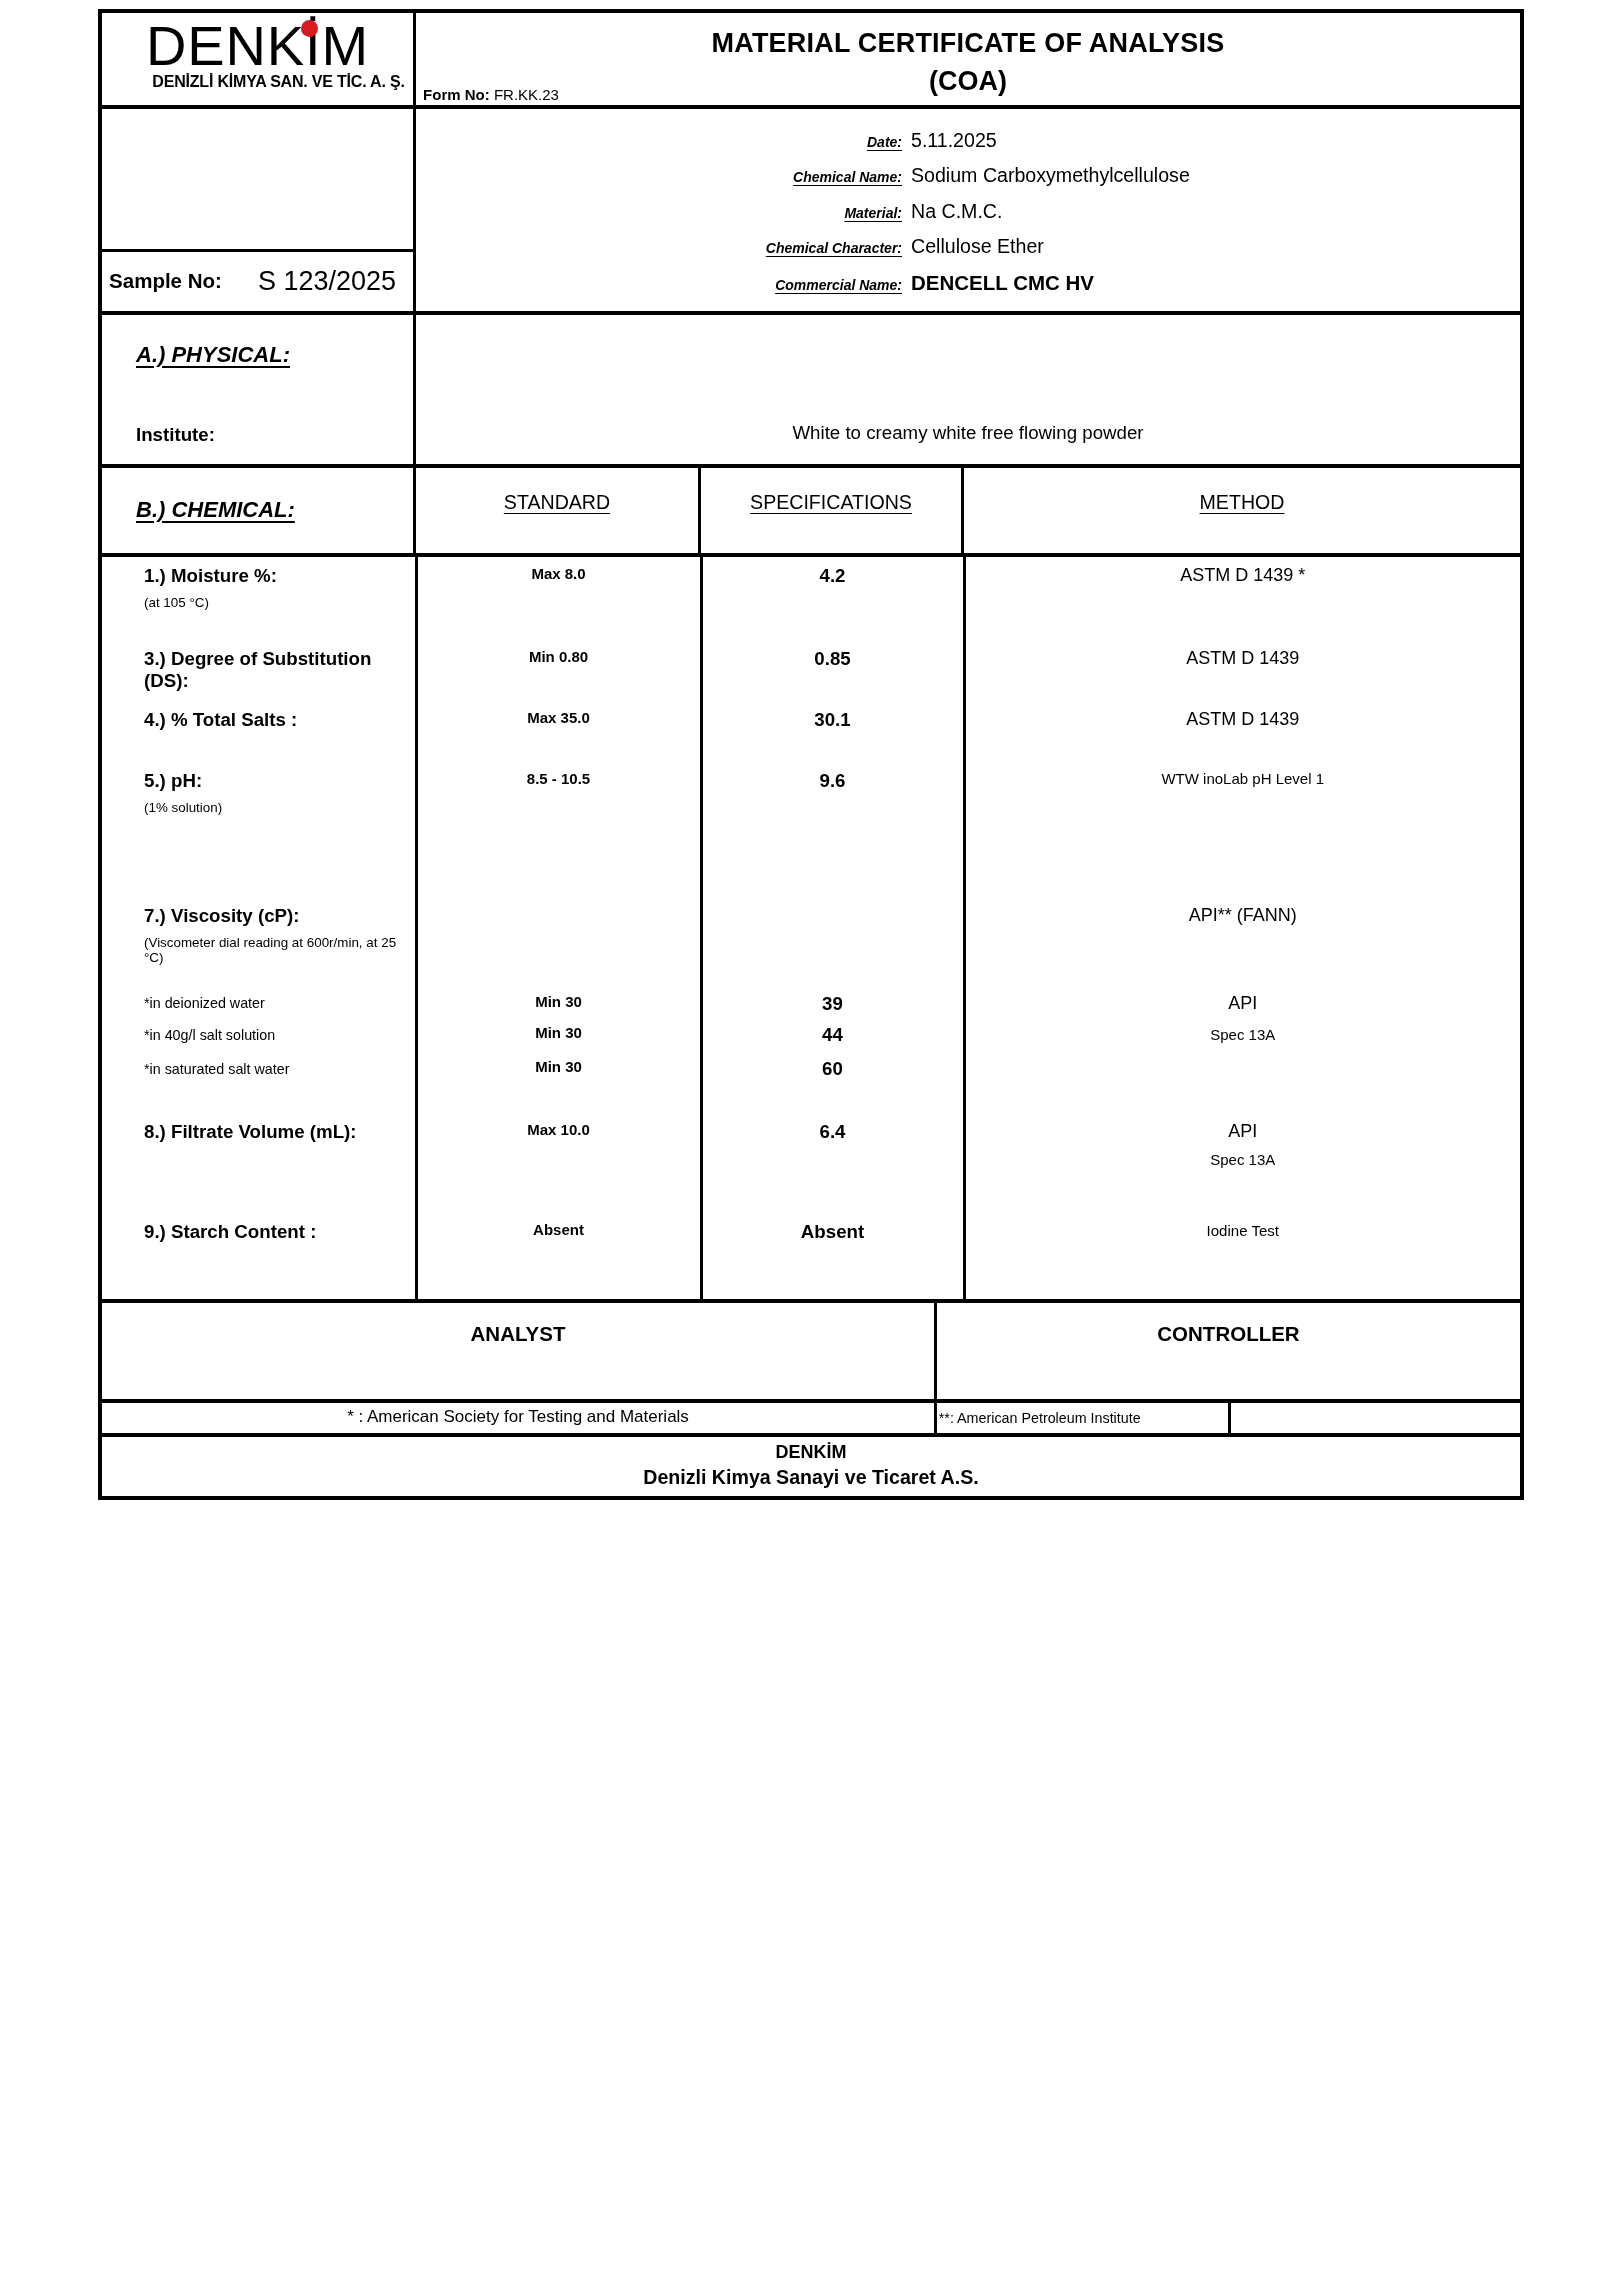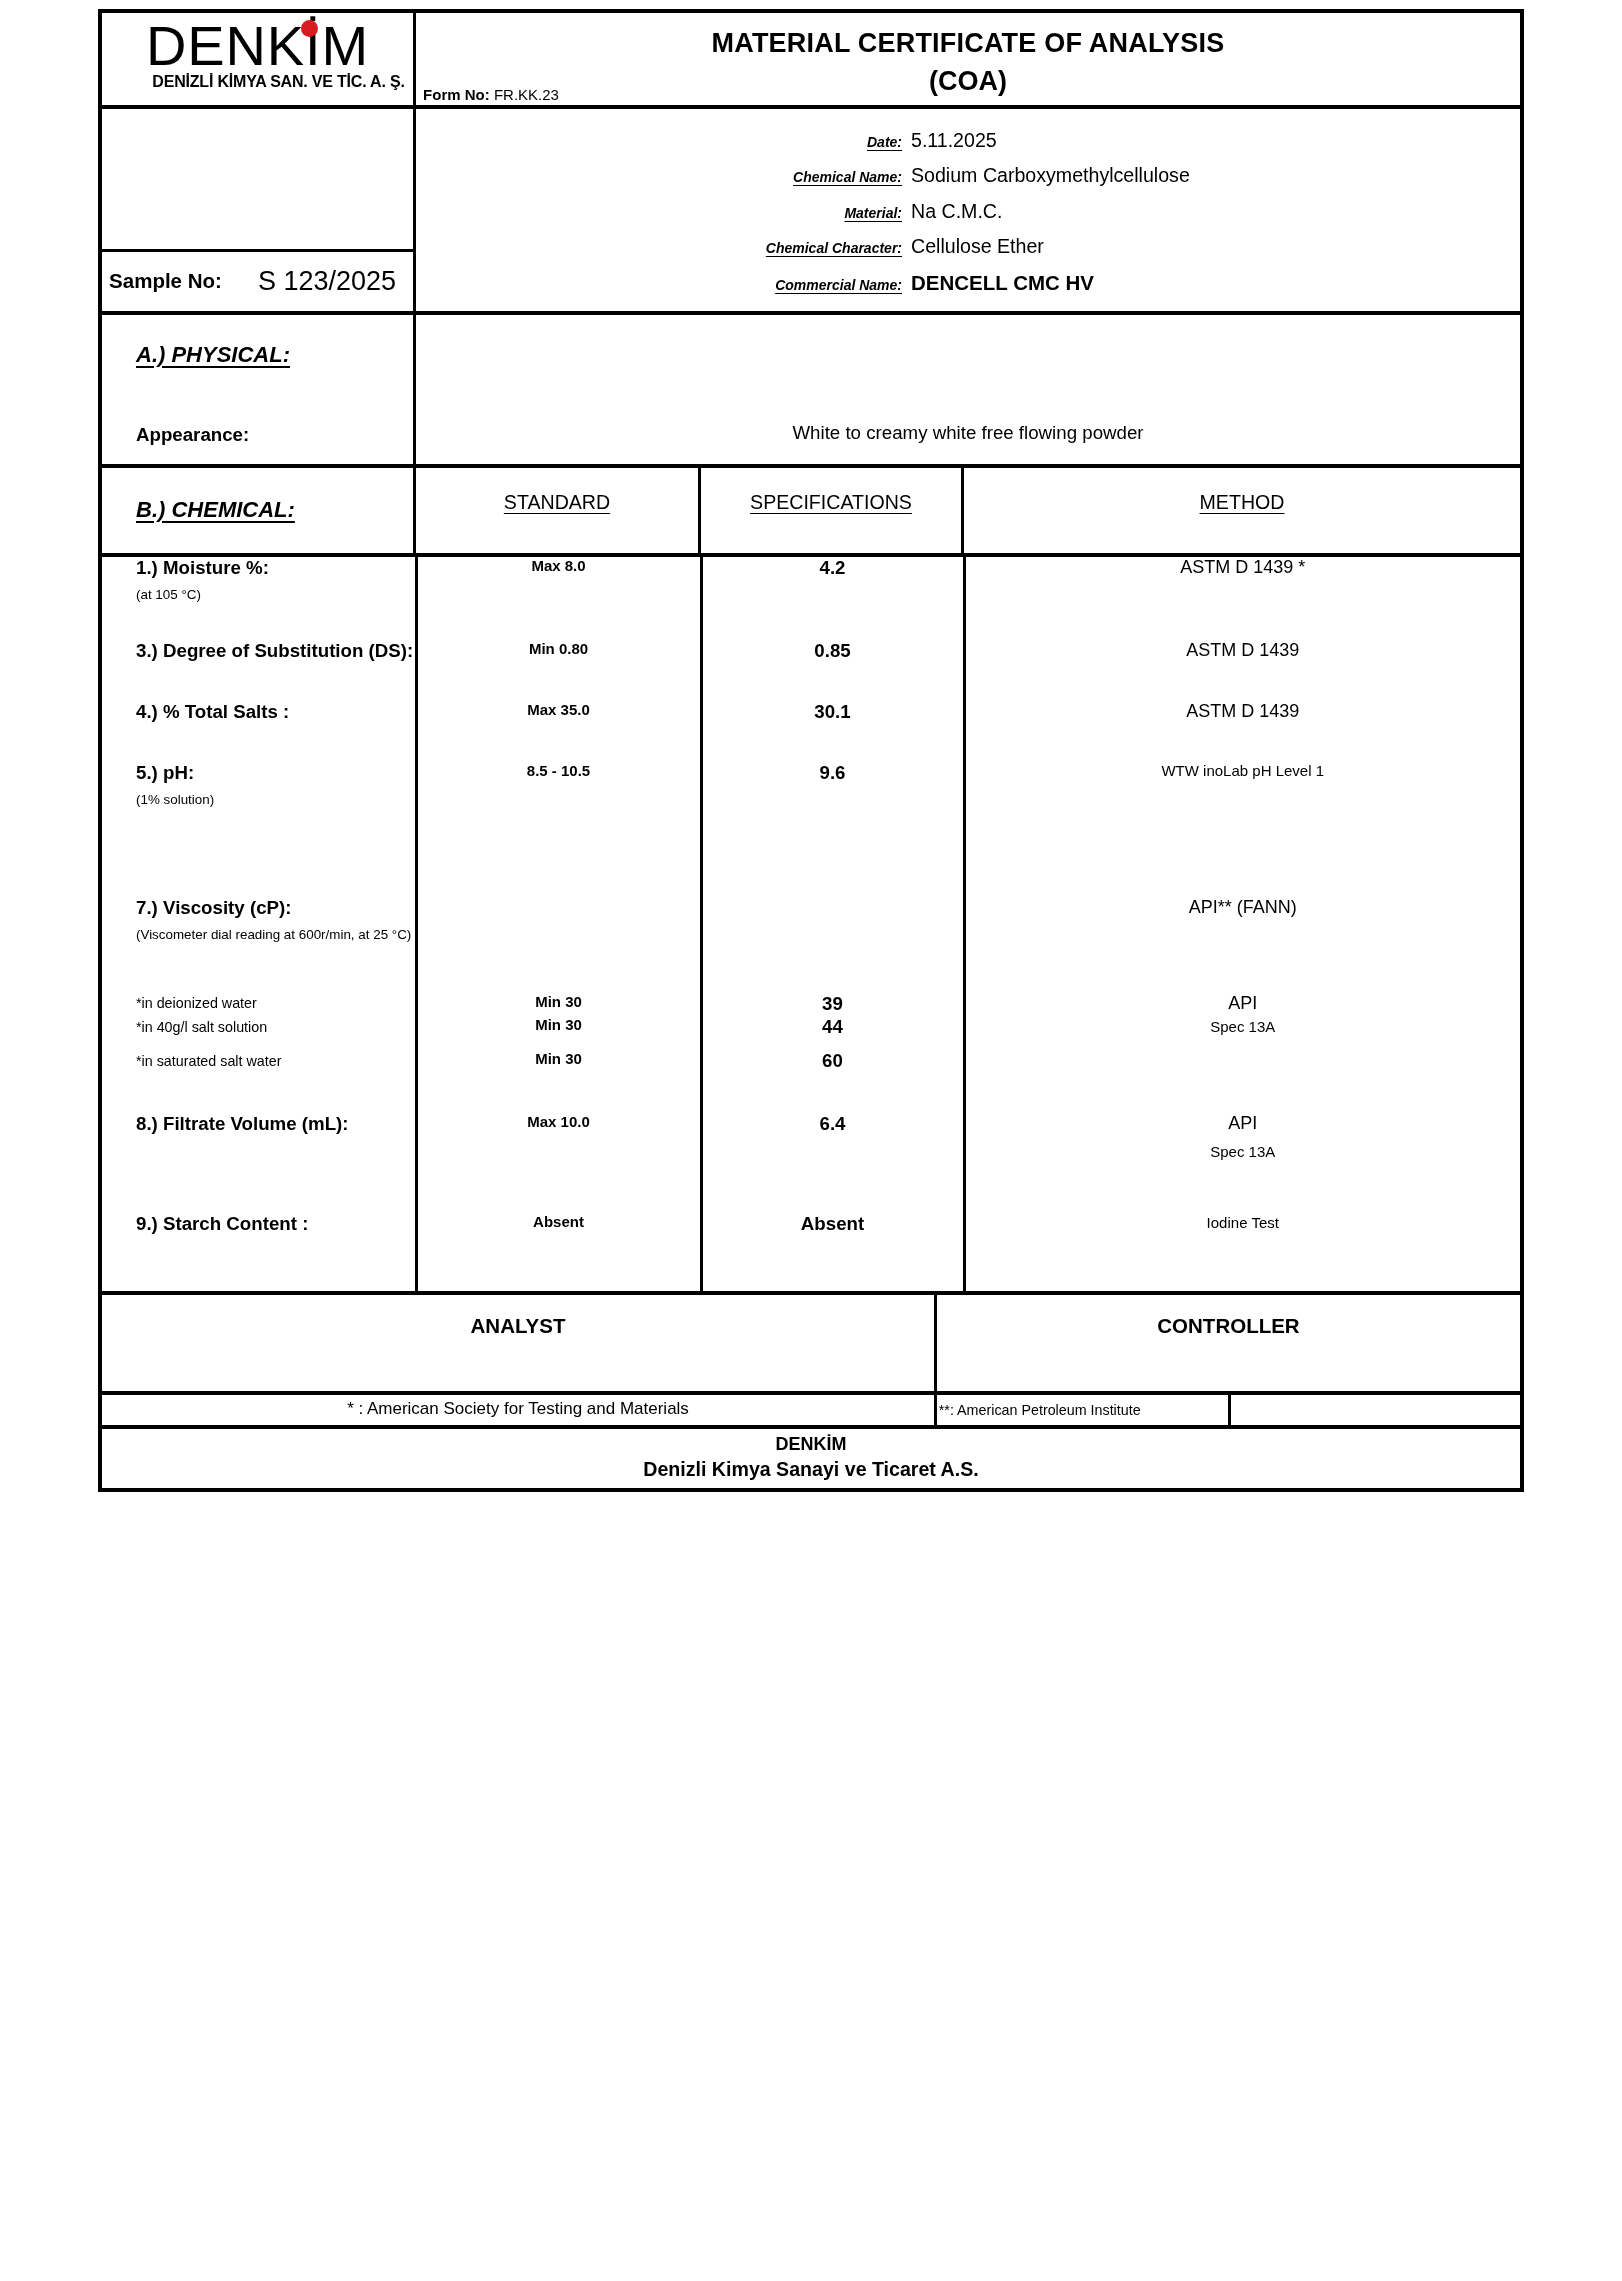--- a/index.html
+++ b/index.html
@@ -187,21 +187,21 @@
     font-size: 19.6px;
     text-decoration: underline;
     text-underline-offset: 3.6px;
   }
 
   .chem-body { position: relative; border-bottom: 4.5px solid #000; }
 
   .tbl { width: 100%; border-collapse: collapse; }
   .tbl td {
     vertical-align: top;
-    padding: 0;
+    padding: 8px;
   }
   .td1 { width: 314px; border-right: 3.6px solid #000; }
   .td2 { width: 285px; border-right: 3.6px solid #000; text-align: center; }
   .td3 { width: 263px; border-right: 3.6px solid #000; text-align: center; }
   .td4 { text-align: center; }
 
   .item-name {
     font-size: 18.7px;
     font-weight: bold;
     padding-left: 34px;
@@ -323,21 +323,21 @@
         <div class="kv">
           <span class="k">Commercial Name:</span>
           <span class="v strong">DENCELL CMC HV</span>
         </div>
       </div>
     </div>
 
     <div class="row phys-row">
       <div class="phys-left">
         <div class="phys-title">A.) PHYSICAL:</div>
-        <div class="phys-appear">Appearance:</div>
+        <div class="phys-appear">Institute:</div>
       </div>
       <div class="phys-right">
         <div class="phys-val">White to creamy white free flowing powder</div>
       </div>
     </div>
 
     <div class="row chem-head">
       <div class="c1">
         <div class="chem-title">B.) CHEMICAL:</div>
       </div>

